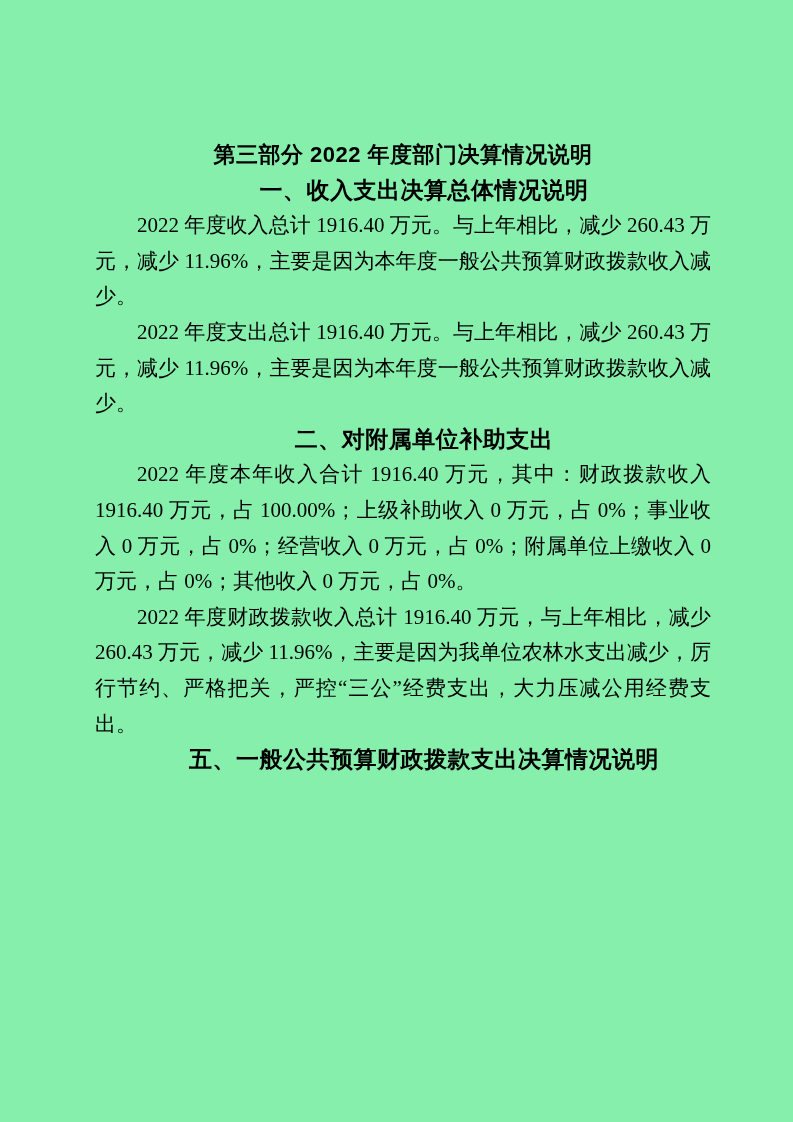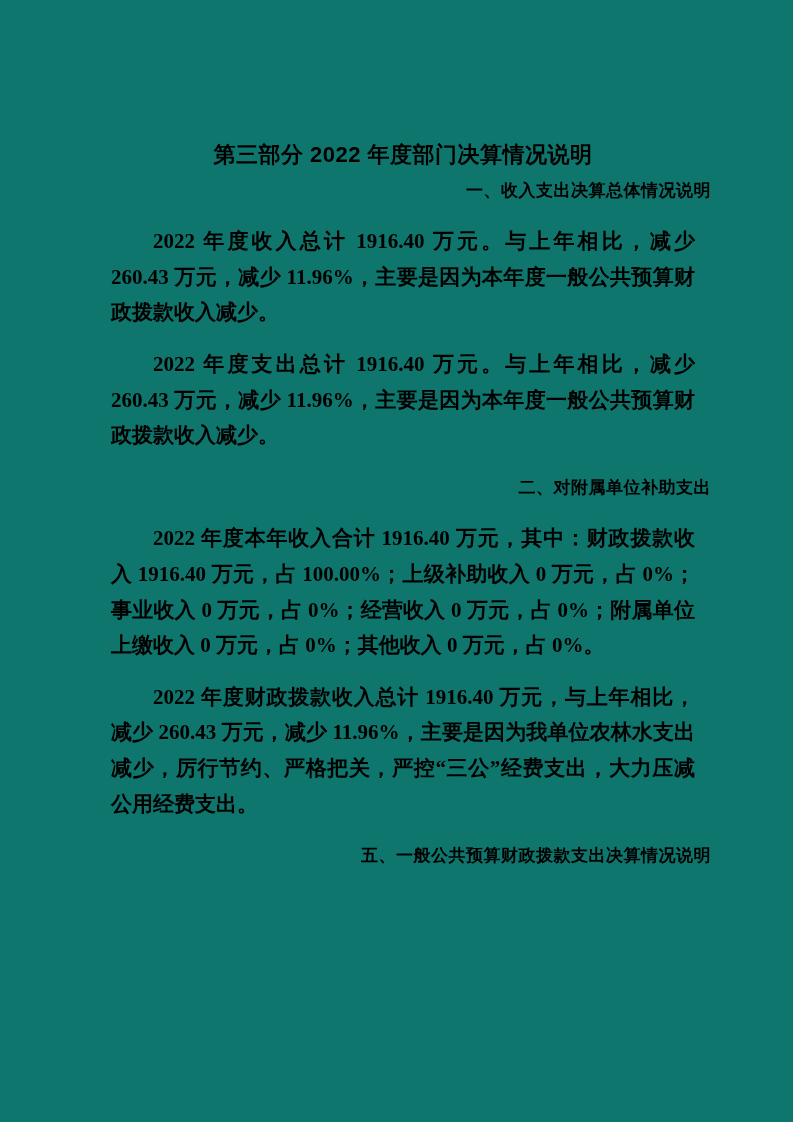--- a/index.html
+++ b/index.html
@@ -4,21 +4,21 @@
 <style>
   html, body {
     margin: 0;
     padding: 0;
     background: #ffffff;
   }
   .page {
     position: relative;
     width: 793px;
     height: 1122px;
-    background: #0f766e;
+    background: #86efac;
     overflow: hidden;
   }
   .content {
     position: absolute;
     left: 95px;
     top: 137px;
     width: 616px;
     color: #000000;
     font-family: "Liberation Serif", "DejaVu Serif", serif;
     font-size: 21px;
@@ -29,29 +29,28 @@
   .doc-title {
     text-align: center;
     font-family: "Liberation Sans", "DejaVu Sans", sans-serif;
     font-weight: bold;
     font-size: 22px;
     letter-spacing: 0.5px;
   }
   .heading {
     font-family: "Liberation Sans", "DejaVu Sans", sans-serif;
     font-weight: bold;
-    font-size: 17px;
+    font-size: 23px;
     text-indent: 42px;
-    text-align: right;
+    text-align: center;
     letter-spacing: 0.5px;
   }
   .para {
-    margin: 16px;
+    margin: 0;
     text-indent: 42px;
-    font-weight: bold;
   }
 </style>
 </head>
 <body>
 
 <div class="page">
   <div class="content">
 
     <div class="doc-title">第三部分 2022 年度部门决算情况说明</div>
 

